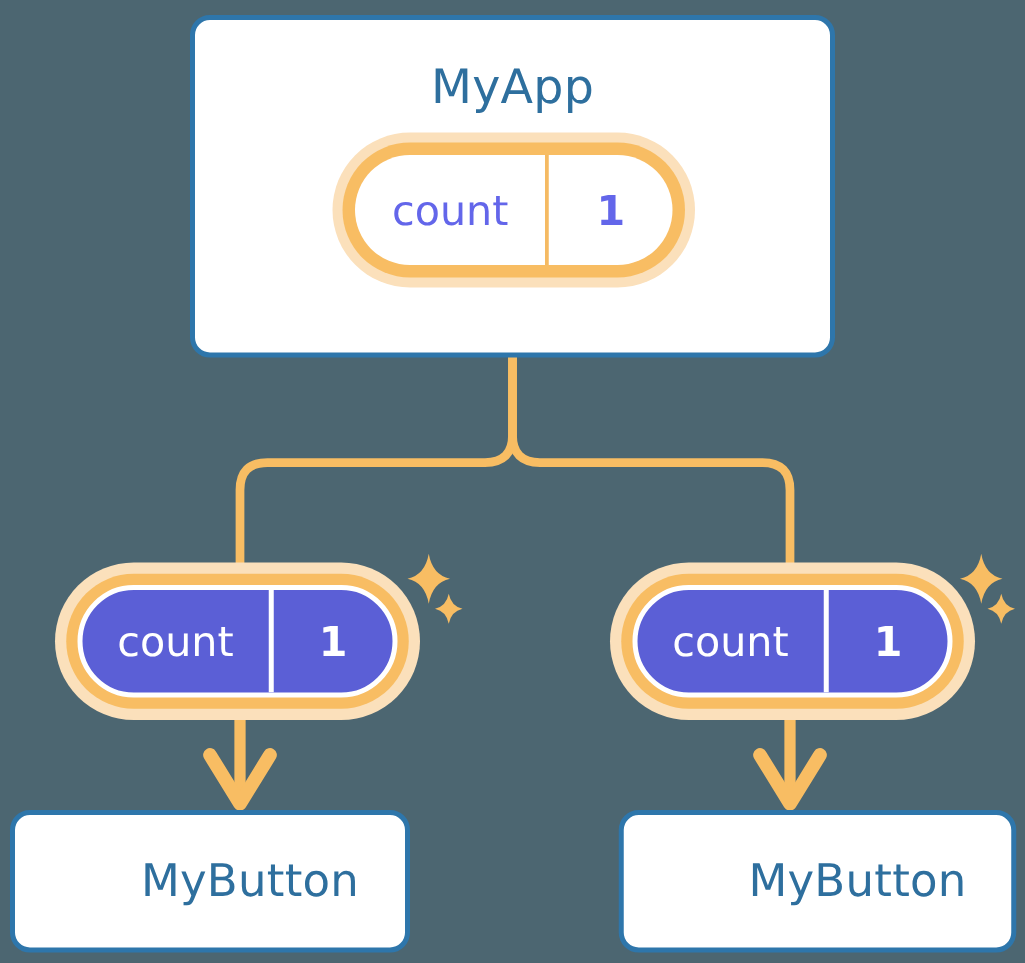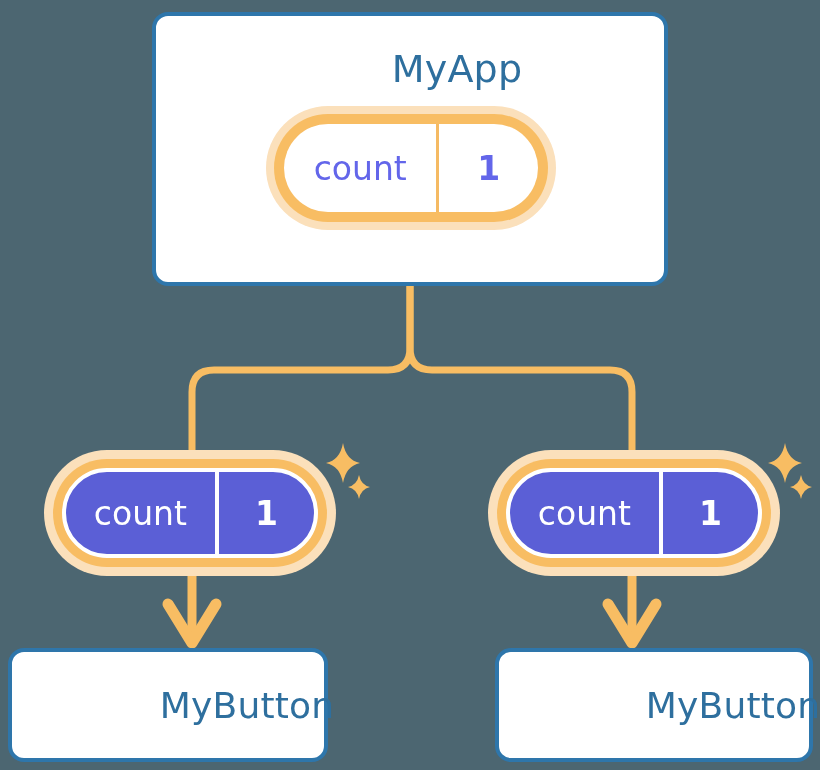--- a/index.html
+++ b/index.html
@@ -42,21 +42,20 @@
     position: absolute;
     left: 0;
     width: 100%;
     text-align: center;
     color: #2e6f9e;
     font-size: 38px;
     font-weight: 400;
     letter-spacing: 0.2px;
     line-height: 1;
     white-space: nowrap;
-    padding-left: 47px;
   }
   #card-root {
     left: 152px; top: 12px;
     width: 516px; height: 274px;
   }
   #card-root .card-title { top: 34px; }
 
   #card-btn-left {
     left: 8px; top: 648px;
     width: 320px; height: 114px;

